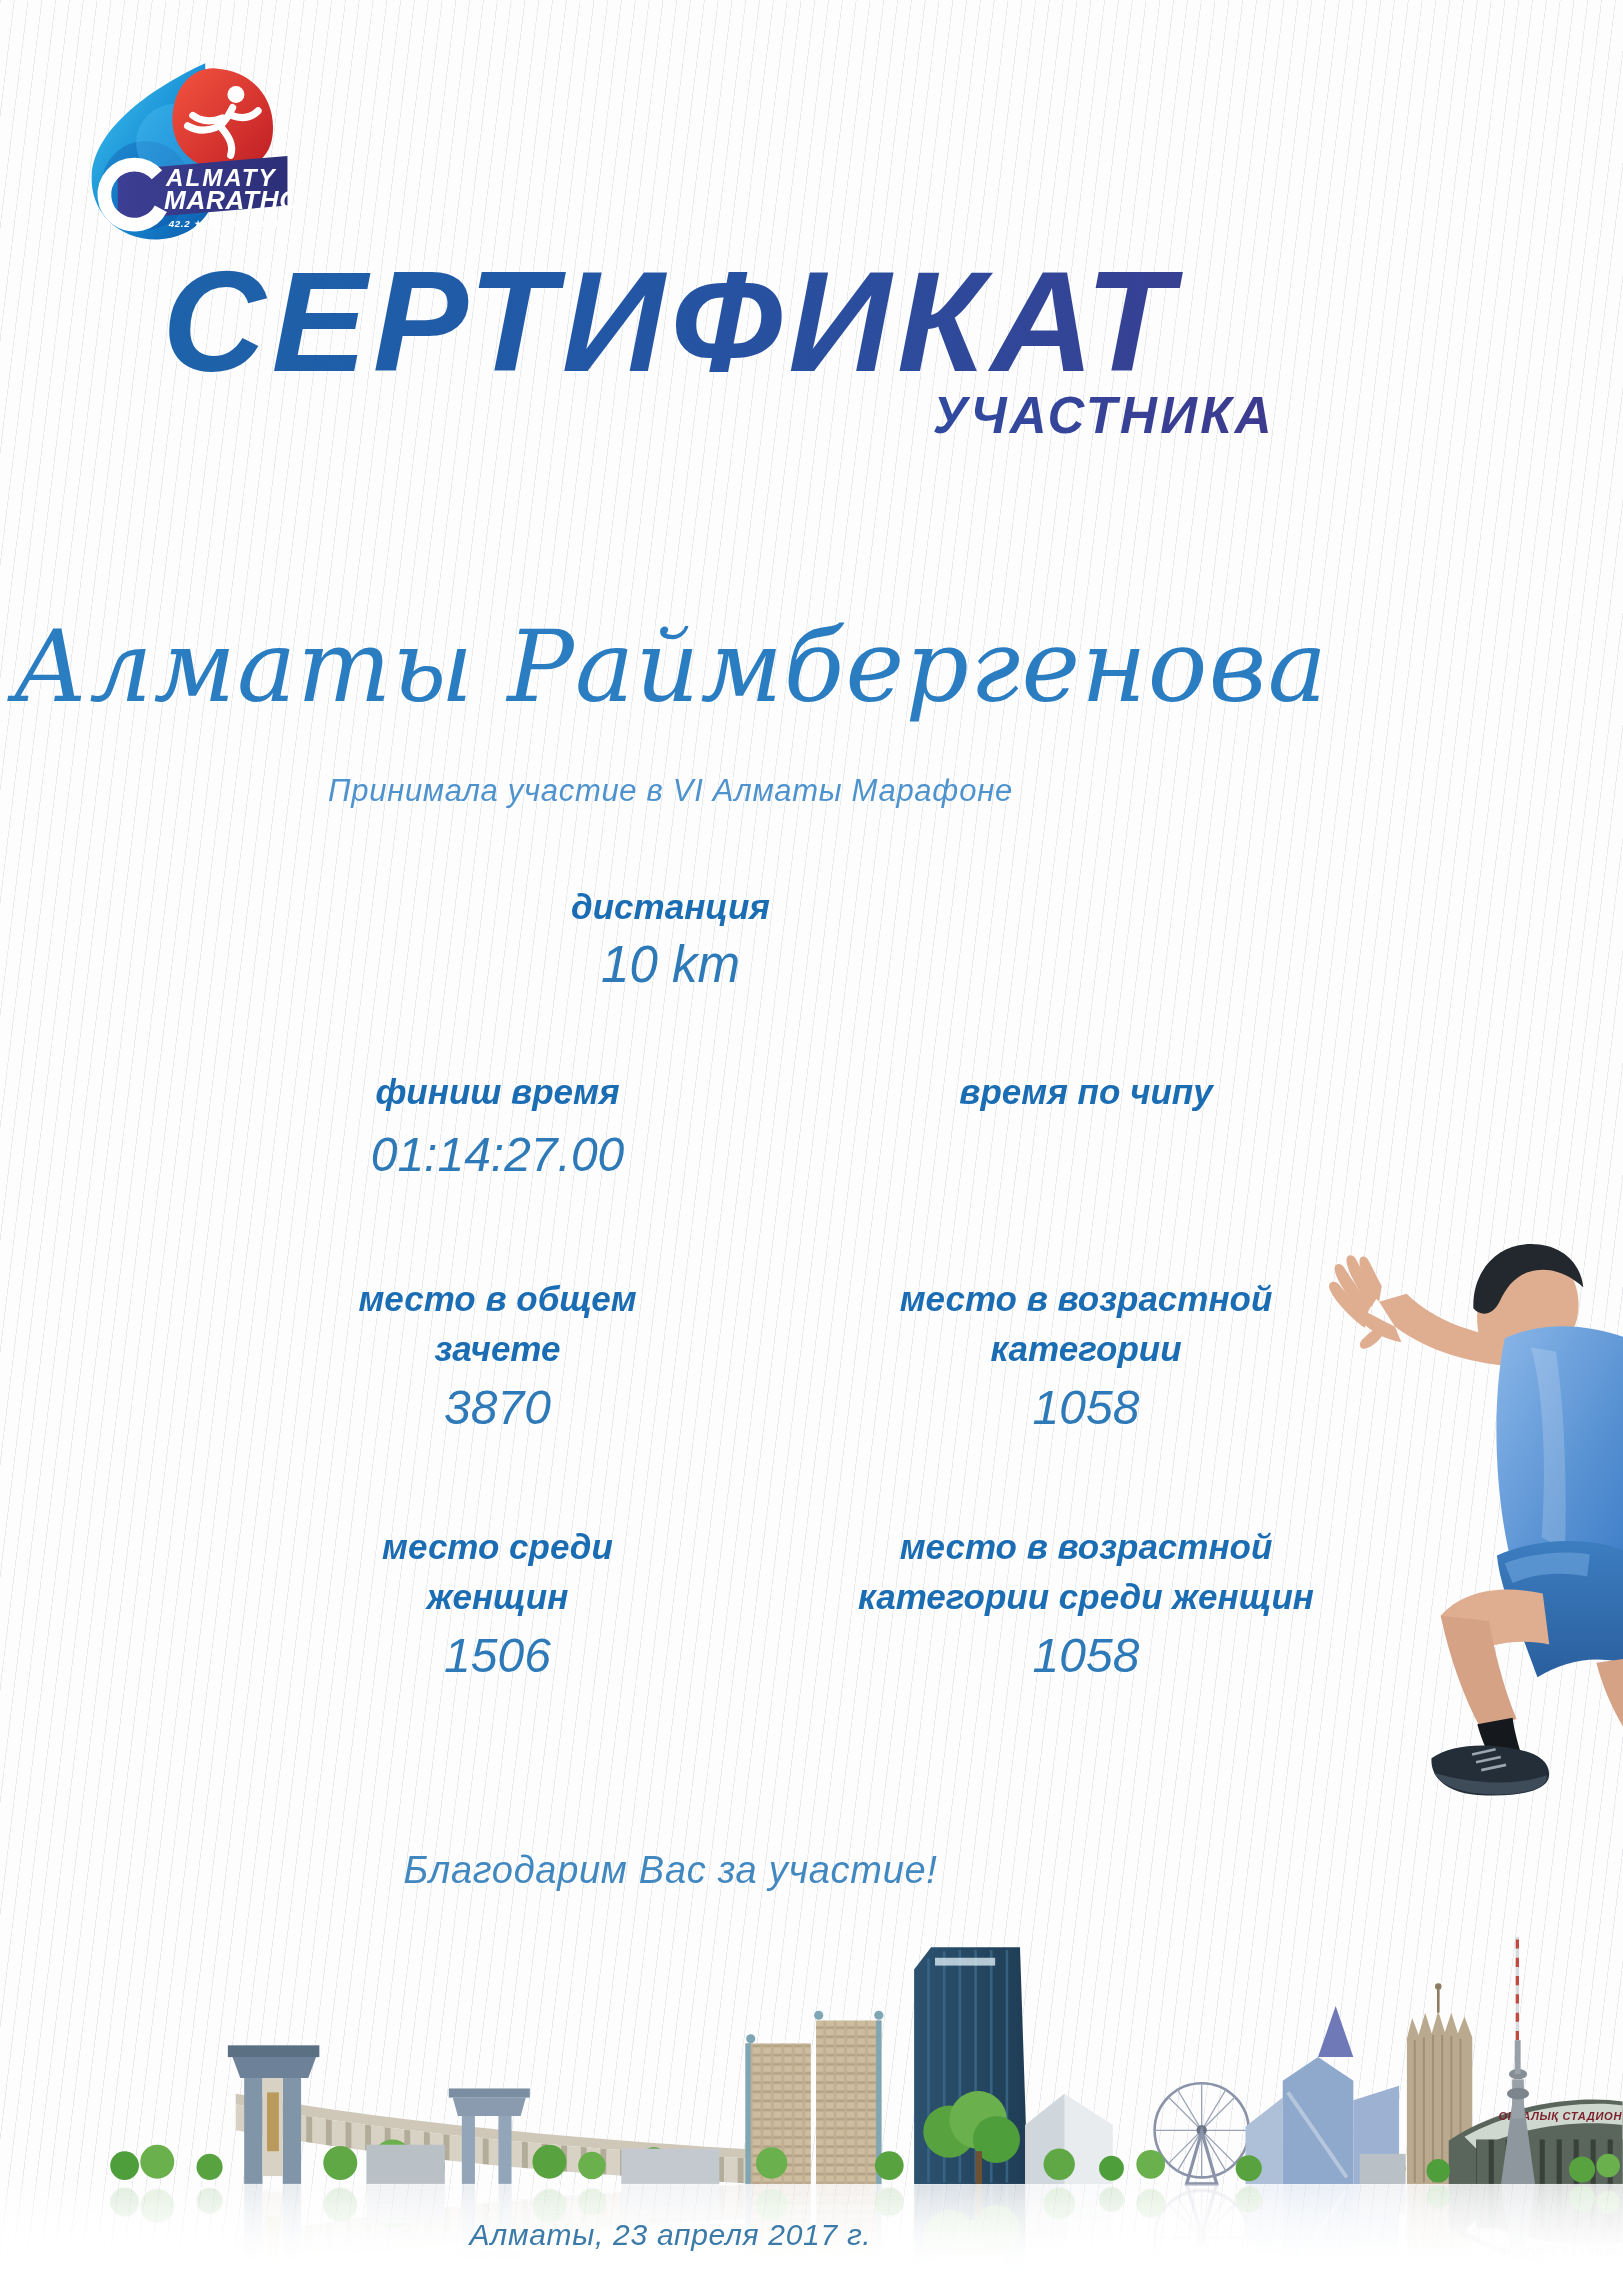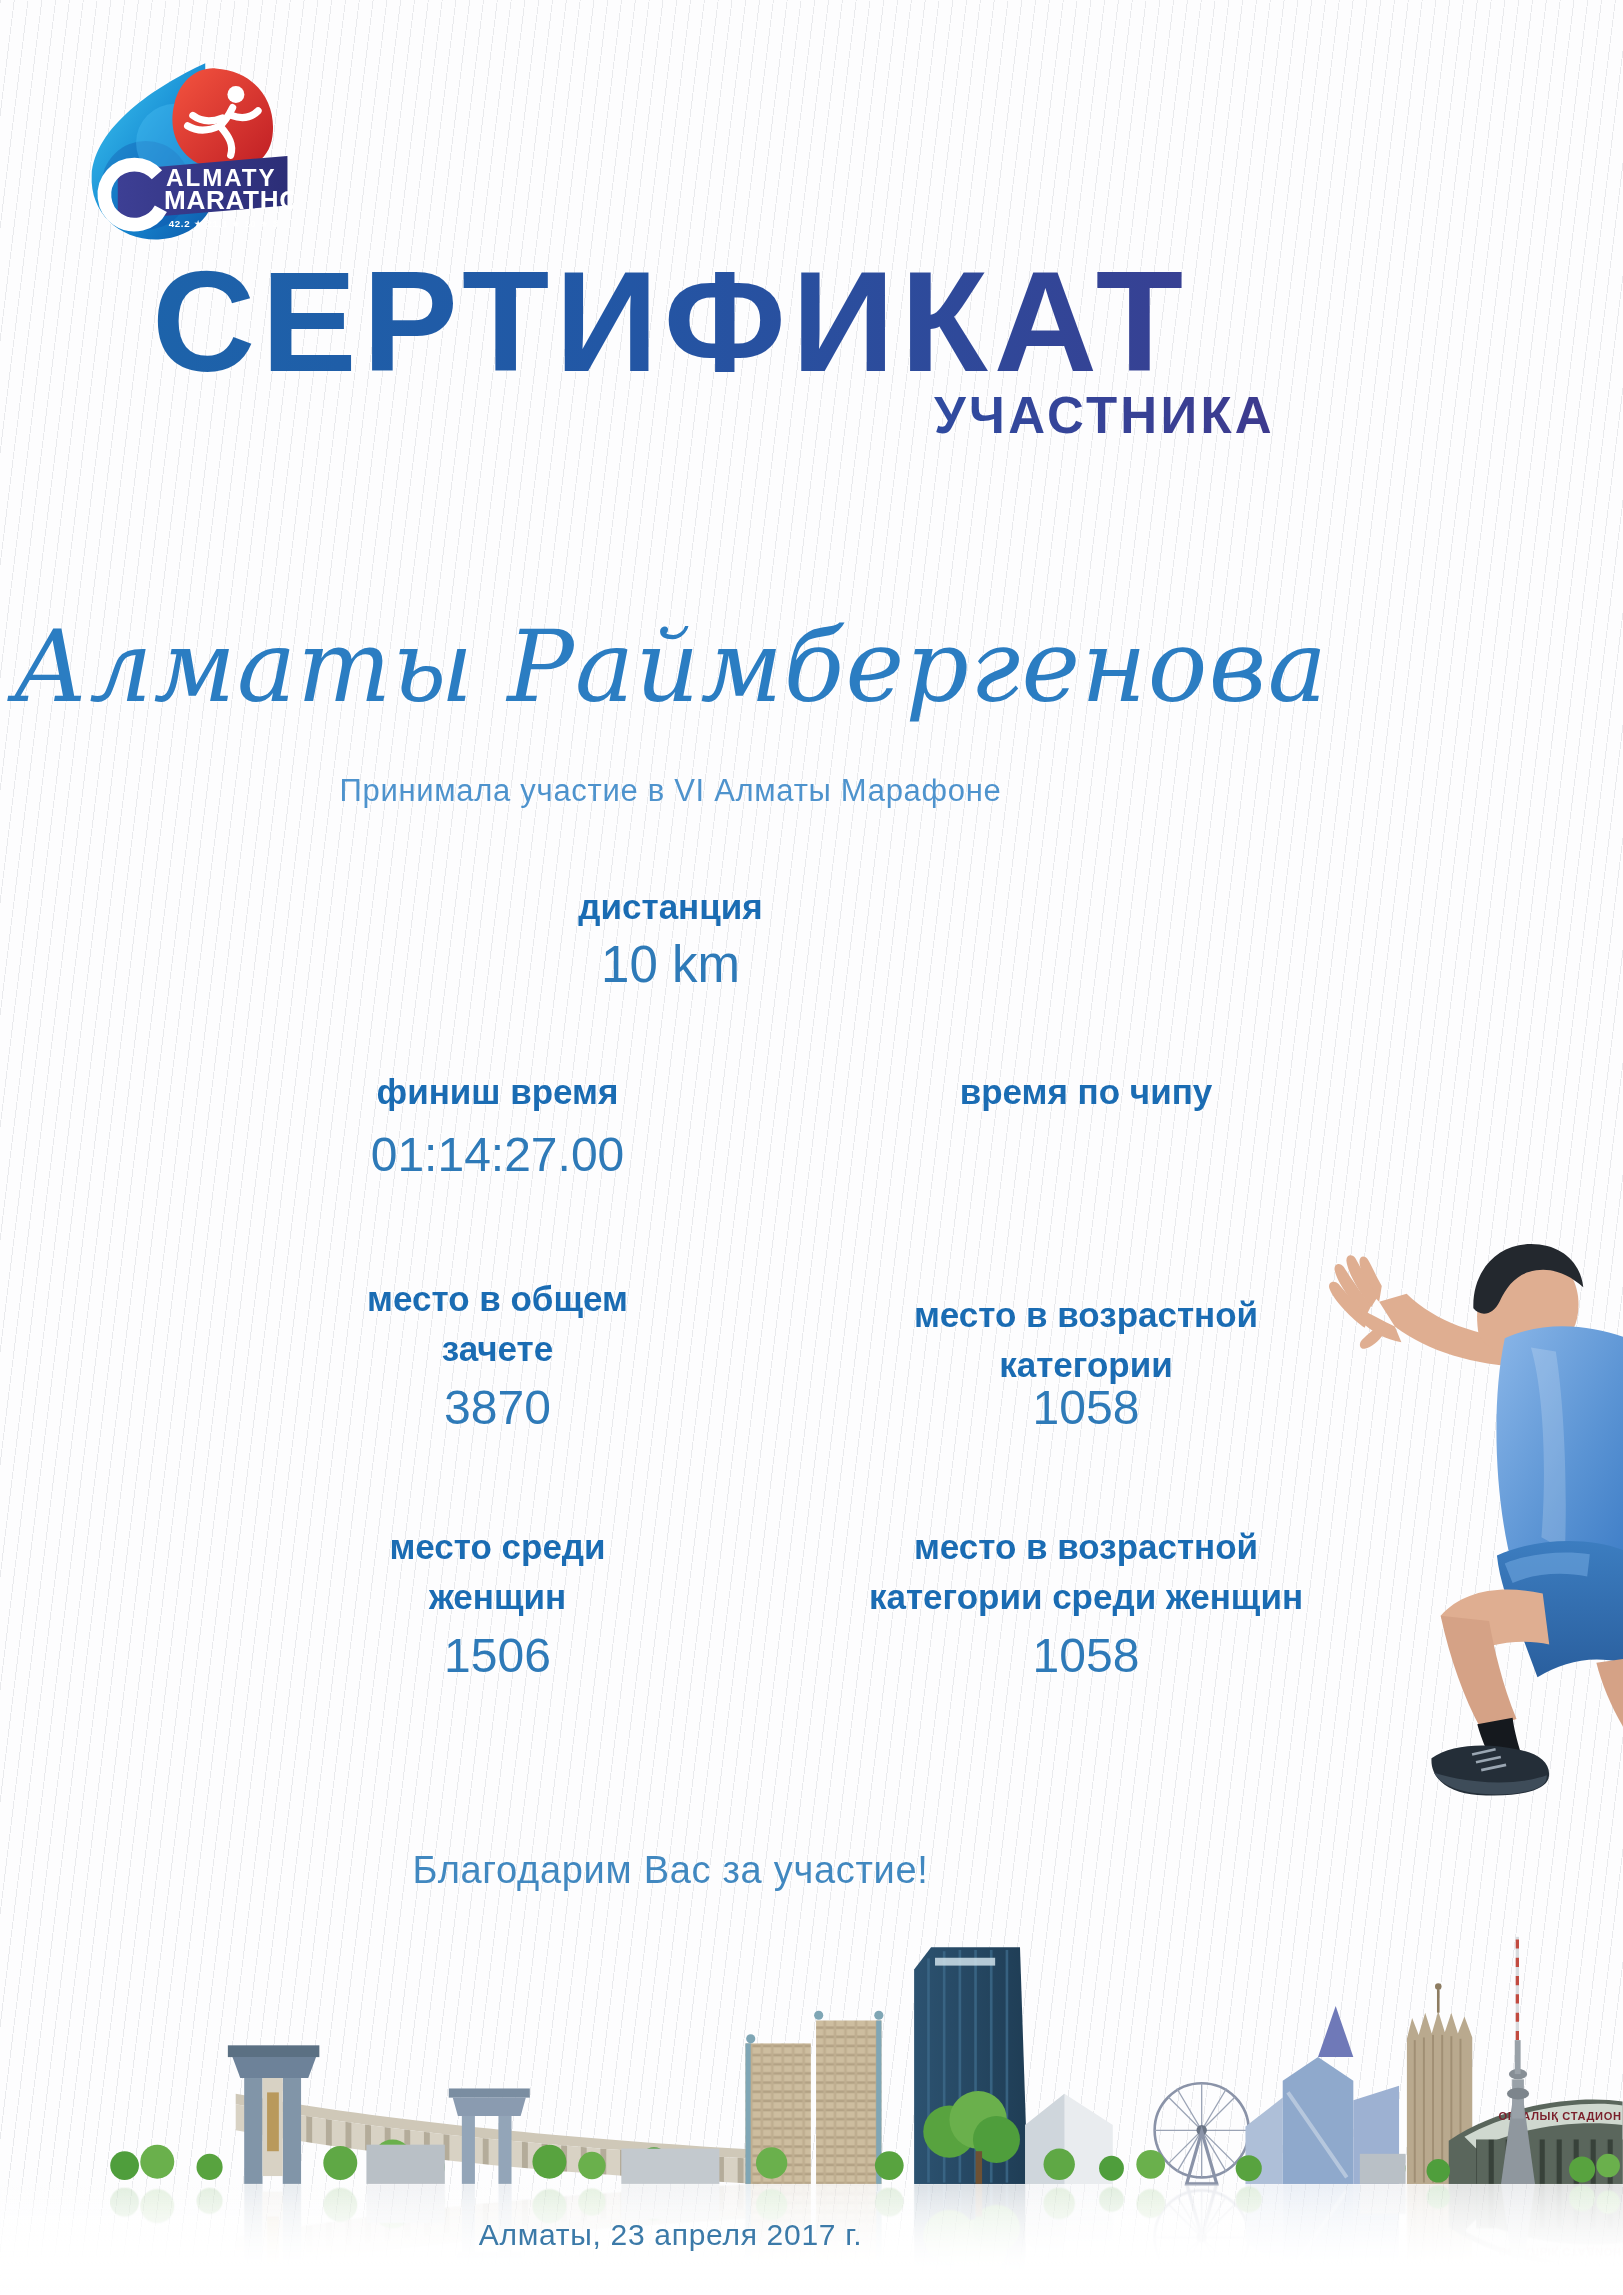--- a/index.html
+++ b/index.html
@@ -8,21 +8,21 @@
     width:1623px;height:2295px;
     margin:0 auto;
     background-color:#fdfdfe;
     background-image:
       repeating-linear-gradient(97deg,
         rgba(130,136,148,0.16) 0px, rgba(130,136,148,0.16) 0.9px,
         rgba(0,0,0,0) 0.9px, rgba(0,0,0,0) 13.7px);
     overflow:hidden;
     font-family:"Liberation Sans","DejaVu Sans",sans-serif;
   }
-  .abs{position:absolute;}
+  .abs{position:absolute;font-style:italic;}
   .ctr{left:0;width:1341px;text-align:center;}
 
   
   .title{
     top:250px;
     font-size:143px;font-weight:bold;letter-spacing:5.9px;line-height:1;
     color:#30519f;
   }
   .subtitle{
     top:390px;right:348px;text-align:right;
@@ -57,21 +57,21 @@
   .stat-label{
     font-size:35px;font-weight:bold;color:#1a6cb3;line-height:1.42;
   }
   .stat-value{
     font-size:48px;color:#2e7ab8;line-height:1.2;
   }
   .big-value{font-size:51px;}
   .col-left{left:203px;width:589px;text-align:center;}
   .col-right{left:785px;width:602px;text-align:center;}
   .mw520{max-width:340px;margin:0 auto;}
-  .mw600{max-width:392px;margin:16px auto;}
+  .mw600{max-width:392px;margin:0 auto;}
   .mw360{max-width:235px;margin:0 auto;}
   .mw700{max-width:458px;margin:0 auto;}
 
   .thanks{top:1849px;font-size:38px;color:#4188c0;letter-spacing:0.7px;}
   .footer-date{top:2218px;font-size:30px;color:#3c7aa8;z-index:6;letter-spacing:0.7px;}
 
   
   #logo-box{left:77px;top:58px;width:216px;height:186px;}
   #runner-box{left:1256px;top:1197px;width:368px;height:615px;}
   #skyline-box{left:0;top:1929px;width:1623px;height:366px;z-index:2;}

